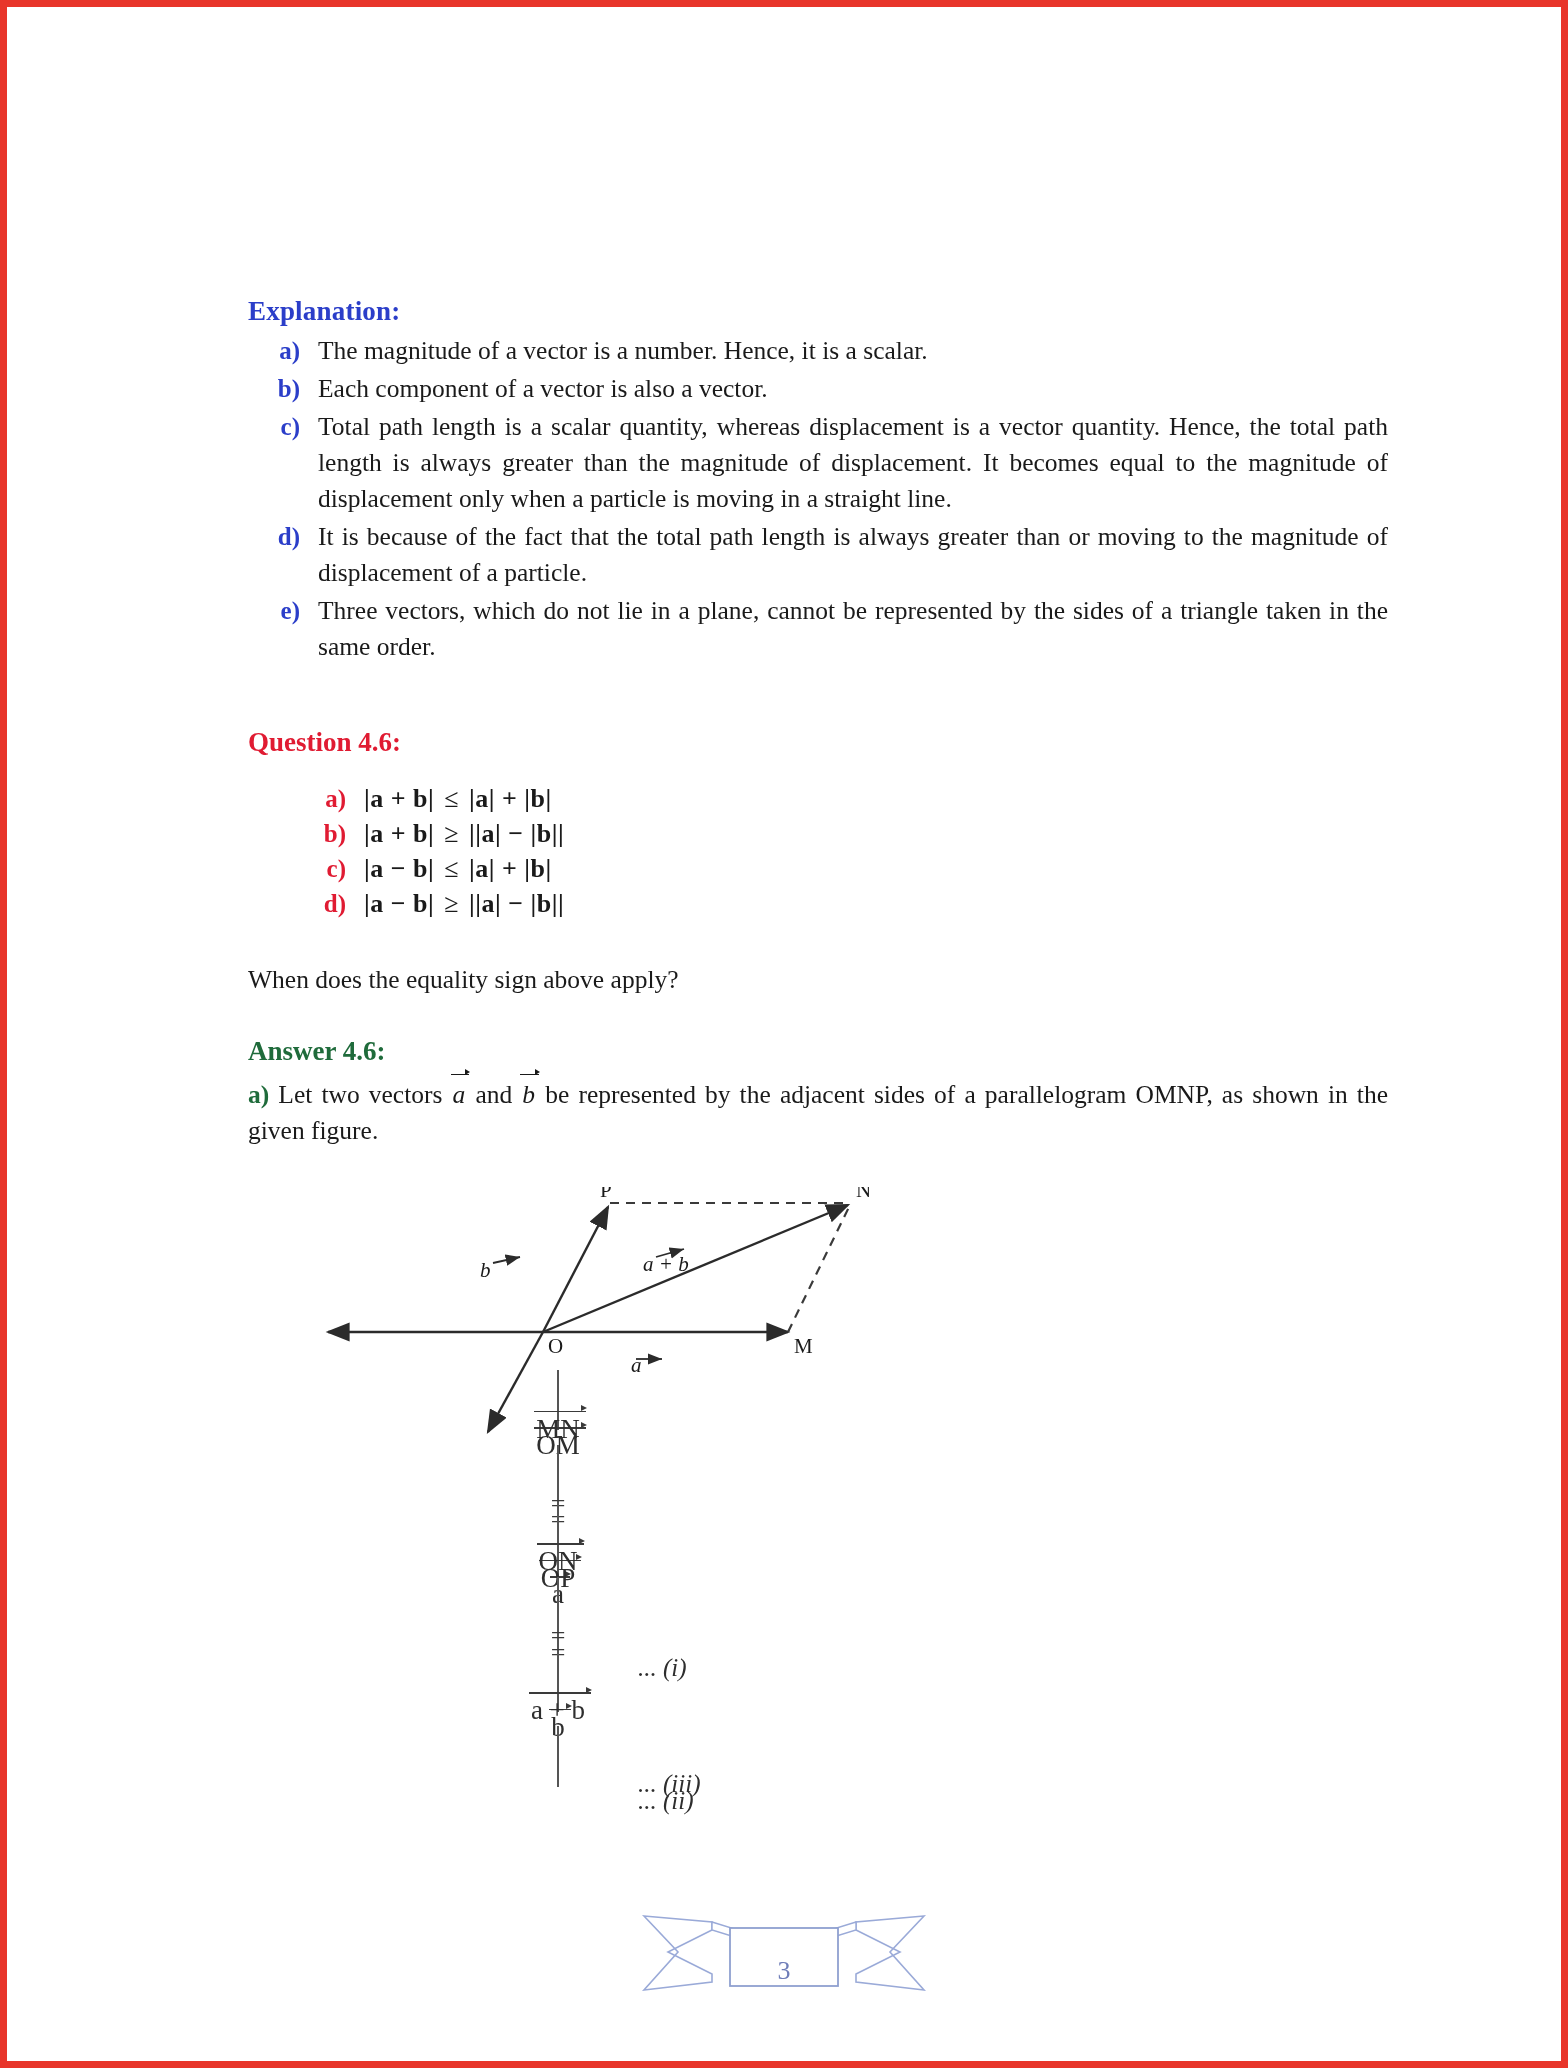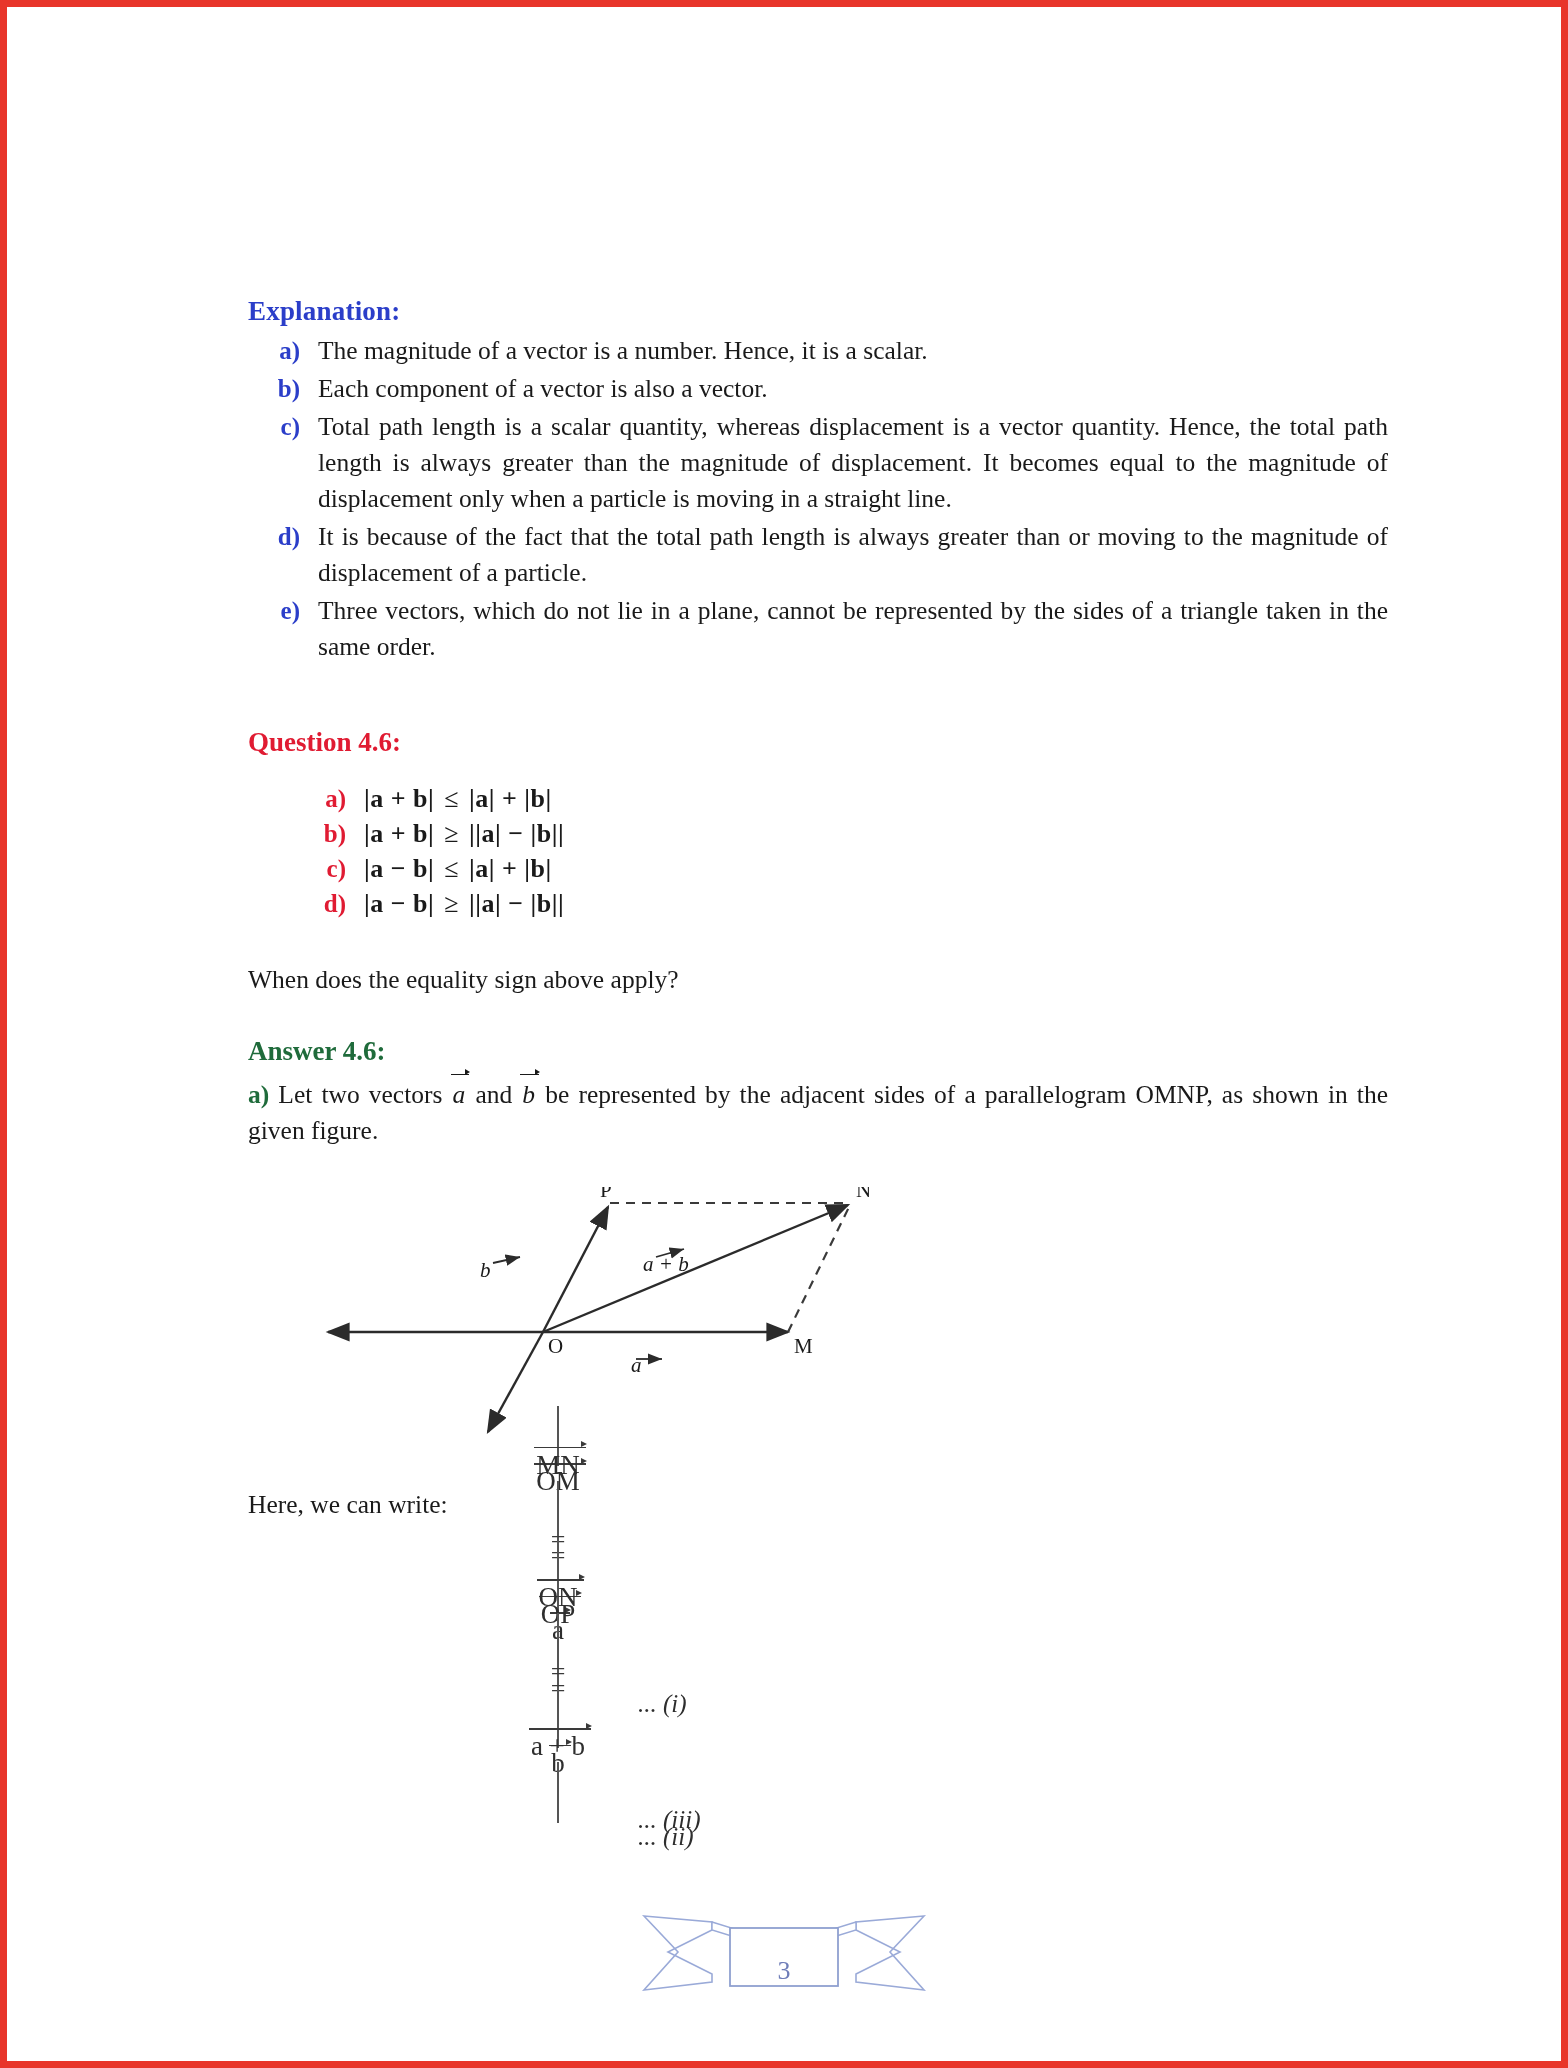--- a/index.html
+++ b/index.html
@@ -371,21 +371,20 @@
         <text x="608" y="10" font-family="Liberation Serif, serif" font-size="21" fill="#1a1a1a">N</text>
         <text x="300" y="166" font-family="Liberation Serif, serif" font-size="21" fill="#1a1a1a">O</text>
         <text x="546" y="166" font-family="Liberation Serif, serif" font-size="21" fill="#1a1a1a">M</text>
 
         <text x="232" y="90" font-family="Liberation Serif, serif" font-size="21" font-style="italic" fill="#1a1a1a">b</text>
         <text x="383" y="185" font-family="Liberation Serif, serif" font-size="21" font-style="italic" fill="#1a1a1a">a</text>
         <text x="395" y="84" font-family="Liberation Serif, serif" font-size="21" font-style="italic" fill="#1a1a1a">a + b</text>
       </svg>
     </div>
 
-    <p class="para">Here, we can write:</p>
 
     <div class="eq-block">
 
       <div class="eq-row">
         <div class="eq-row-inner">
           <span class="eq-lhs">
             <span class="bar"></span>
               <span class="ovl vec-upright">OM</span>
               <span class="bar"></span>
             <span class="eqsign">=</span>

